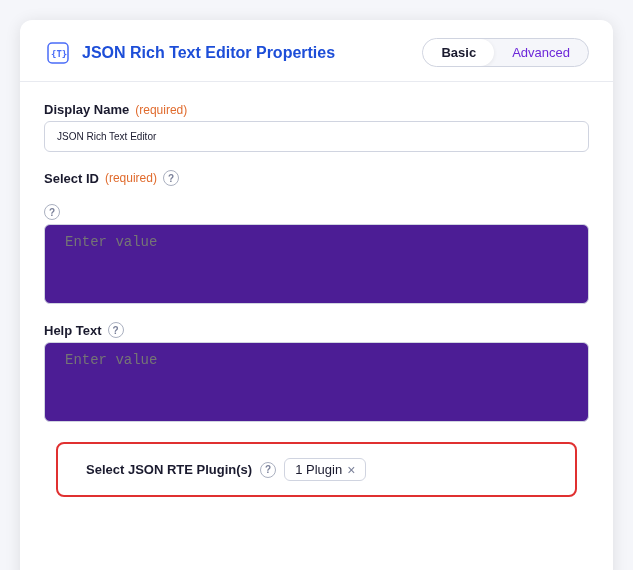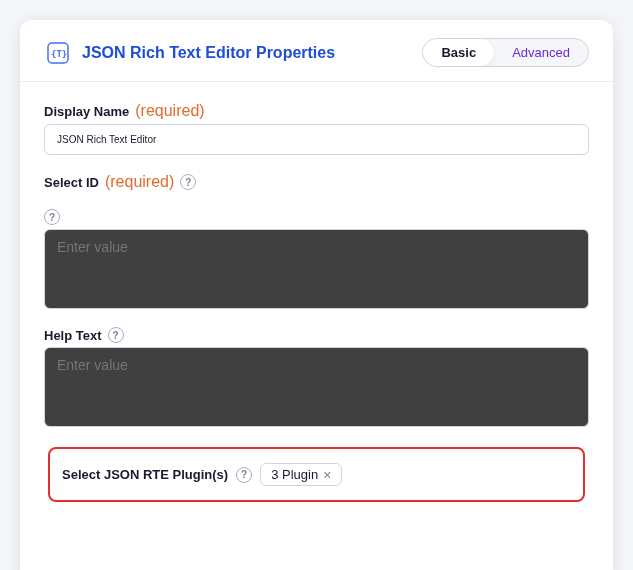--- a/index.html
+++ b/index.html
@@ -98,21 +98,21 @@
       font-weight: 600;
       color: #1a1a2e;
       display: flex;
       align-items: center;
       gap: 6px;
     }
 
     .label-required {
       color: #e06b2d;
       font-weight: 400;
-      font-size: 16px;
+      font-size: 12px;
     }
 
     .help-icon {
       display: inline-flex;
       align-items: center;
       justify-content: center;
       width: 16px;
       height: 16px;
       border: 1.5px solid #aab0c0;
       border-radius: 50%;
@@ -132,40 +132,40 @@
       color: #1a1a2e;
       background: #fff;
       outline: none;
       transition: border-color 0.15s;
     }
 
     .form-textarea {
       width: 100%;
       border: 1.5px solid #d0d4e0;
       border-radius: 6px;
-      padding: 9px 12px;
+      padding: 9px 20px;
       font-size: 14px;
       color: #aab0c0;
-      background: #404040;
+      background: #4c1d95;
       outline: none;
       resize: none;
       height: 80px;
       transition: border-color 0.15s;
-      font-family: Liberation Sans, sans-serif;
+      font-family: Liberation Mono, monospace;
     }
 
     .plugin-section {
       border: 2px solid #e03030;
       border-radius: 8px;
-      padding: 14px 12px;
+      padding: 14px 28px;
       display: flex;
       align-items: center;
       gap: 8px;
       background: #fff;
-      margin: 0 28px;
+      margin: 0 36px;
     }
 
     .plugin-label {
       font-size: 13px;
       font-weight: 600;
       color: #1a1a2e;
       white-space: nowrap;
     }
 
     .plugin-tag {
@@ -241,18 +241,18 @@
       </label>
       <textarea class="form-textarea" placeholder="Enter value" style=""></textarea>
     </div>
 
   </div>
 
   <div class="plugin-section">
     <span class="plugin-label">Select JSON RTE Plugin(s)</span>
     <span class="help-icon">?</span>
     <div class="plugin-tag">
-      <span>3 Plugin</span>
+      <span>1 Plugin</span>
       <span class="plugin-tag-close">×</span>
     </div>
   </div>
 
 </div>
 
 </body></html>

